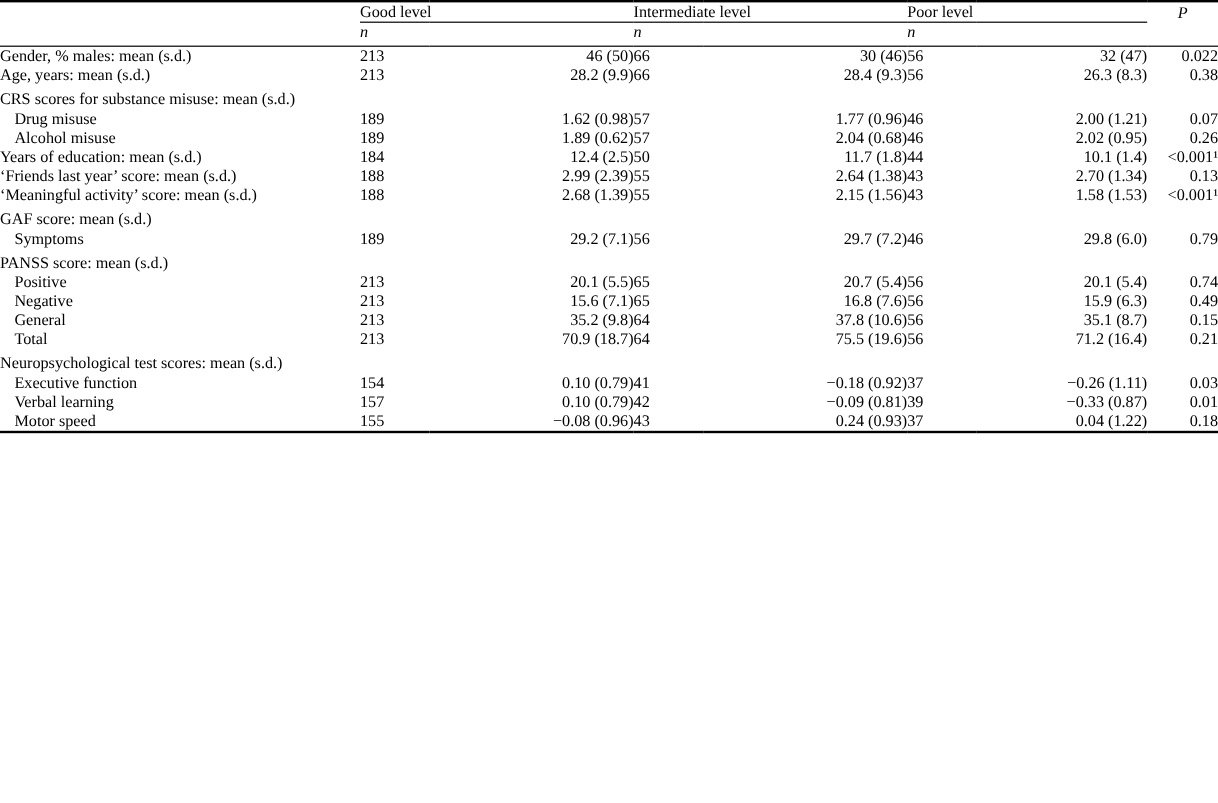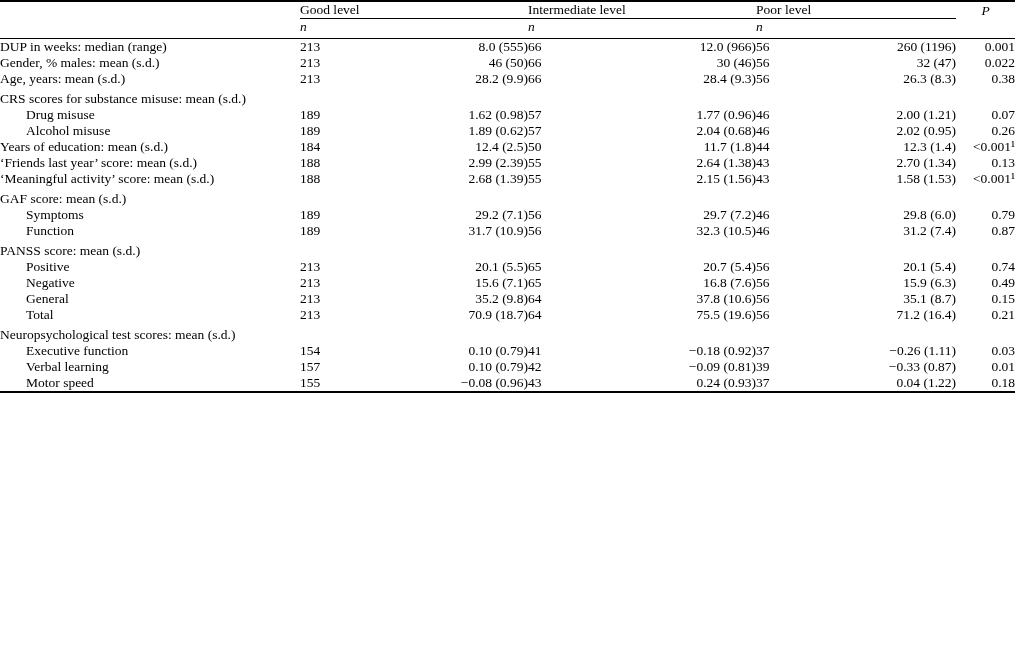--- a/index.html
+++ b/index.html
@@ -69,21 +69,21 @@
     font-style: italic;
     text-align: center;
     padding-bottom: 4px;
   }
 
   td.label {
     text-align: left;
     padding: 3.5px 4px 3.5px 0;
     white-space: nowrap;
   }
-  td.label.indent { padding-left: 26px; }
+  td.label.indent { padding-left: 12px; }
   td.nval {
     text-align: left;
     padding: 3.5px 0 3.5px 10px;
     white-space: nowrap;
   }
   td.val {
     text-align: right;
     padding: 3.5px 26px 3.5px 0;
     white-space: nowrap;
   }
@@ -129,30 +129,20 @@
         <td class="subn">&nbsp;</td>
         <td class="subn">n</td>
         <td class="subn">&nbsp;</td>
         <td class="subn">n</td>
         <td class="subn">&nbsp;</td>
         <td class="subn">&nbsp;</td>
       </tr>
     </thead>
     <tbody id="tbody">
         <tr>
-          <td class="label">DUP in weeks: median (range)</td>
-          <td class="nval">213</td>
-          <td class="val">8.0 (555)</td>
-          <td class="nval">66</td>
-          <td class="val">12.0 (966)</td>
-          <td class="nval">56</td>
-          <td class="val3">260 (1196)</td>
-          <td class="pval">0.001</td>
-        </tr>
-        <tr>
           <td class="label">Gender, % males: mean (s.d.)</td>
           <td class="nval">213</td>
           <td class="val">46 (50)</td>
           <td class="nval">66</td>
           <td class="val">30 (46)</td>
           <td class="nval">56</td>
           <td class="val3">32 (47)</td>
           <td class="pval">0.022</td>
         </tr>
         <tr>
@@ -195,21 +185,21 @@
           <td class="val3">2.02 (0.95)</td>
           <td class="pval">0.26</td>
         </tr>
         <tr>
           <td class="label">Years of education: mean (s.d.)</td>
           <td class="nval">184</td>
           <td class="val">12.4 (2.5)</td>
           <td class="nval">50</td>
           <td class="val">11.7 (1.8)</td>
           <td class="nval">44</td>
-          <td class="val3">12.3 (1.4)</td>
+          <td class="val3">10.1 (1.4)</td>
           <td class="pval">&lt;0.001¹</td>
         </tr>
         <tr>
           <td class="label">‘Friends last year’ score: mean (s.d.)</td>
           <td class="nval">188</td>
           <td class="val">2.99 (2.39)</td>
           <td class="nval">55</td>
           <td class="val">2.64 (1.38)</td>
           <td class="nval">43</td>
           <td class="val3">2.70 (1.34)</td>
@@ -237,30 +227,20 @@
         </tr>
         <tr>
           <td class="label indent">Symptoms</td>
           <td class="nval">189</td>
           <td class="val">29.2 (7.1)</td>
           <td class="nval">56</td>
           <td class="val">29.7 (7.2)</td>
           <td class="nval">46</td>
           <td class="val3">29.8 (6.0)</td>
           <td class="pval">0.79</td>
-        </tr>
-        <tr>
-          <td class="label indent">Function</td>
-          <td class="nval">189</td>
-          <td class="val">31.7 (10.9)</td>
-          <td class="nval">56</td>
-          <td class="val">32.3 (10.5)</td>
-          <td class="nval">46</td>
-          <td class="val3">31.2 (7.4)</td>
-          <td class="pval">0.87</td>
         </tr>
         <tr class="section">
           <td class="label b">PANSS score: mean (s.d.)</td>
           <td class="nval"></td>
           <td class="val"></td>
           <td class="nval"></td>
           <td class="val"></td>
           <td class="nval"></td>
           <td class="val3"></td>
           <td class="pval"></td>

